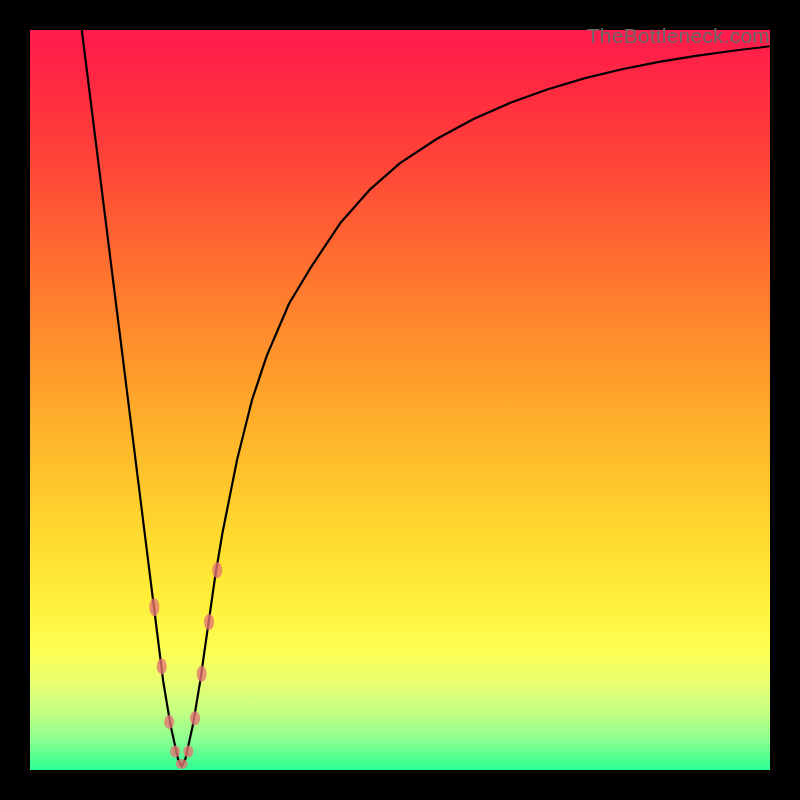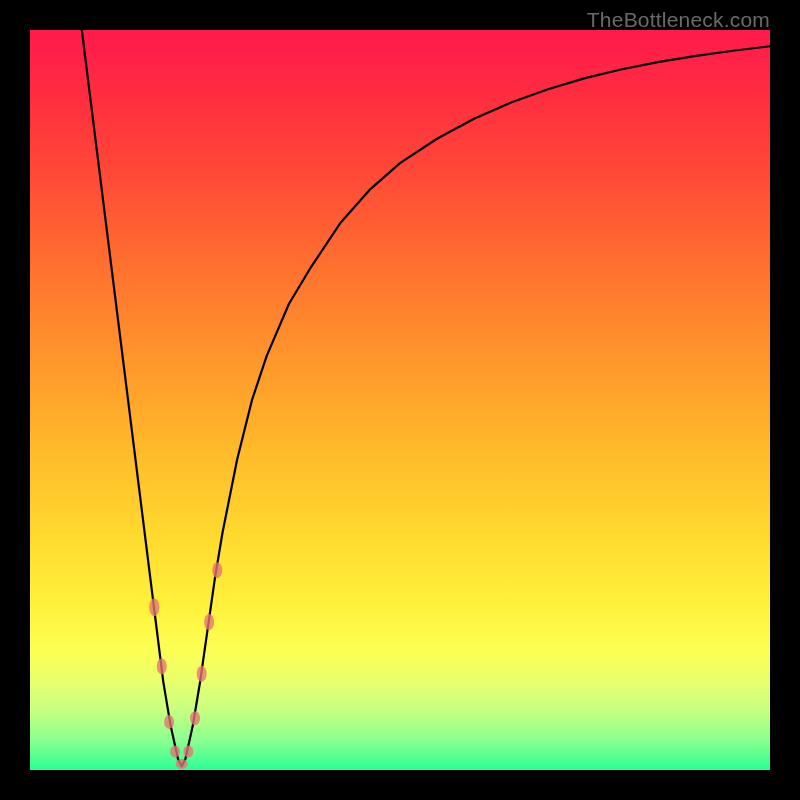--- a/index.html
+++ b/index.html
@@ -53,21 +53,21 @@
   .marker {
     fill: #e57373;
     fill-opacity: 0.78;
   }
 </style>
 </head>
 <body>
 
 <div class="frame">
   <div class="plot" id="plot" style="left: 30px; top: 30px; width: 740px; height: 740px;"></div>
-  <div class="watermark" id="watermark" style="top: 8px; right: 30px; text-align: right;">TheBottleneck.com</div>
+  <div class="watermark" id="watermark" style="top: 24px; right: 30px; text-align: right;">TheBottleneck.com</div>
   <svg class="curve" id="svg" width="800" height="800">
       <path d="M81.80 30.00 L89.20 89.20 L96.60 148.40 L104.00 207.60 L111.40 266.80 L118.80 326.00 L126.20 385.20 L133.60 444.40 L141.00 503.60 L148.40 562.80 L155.80 622.00 L163.20 681.20 L170.60 725.60 L178.00 758.90 L181.70 766.30 L185.40 758.90 L192.80 725.60 L200.20 681.20 L207.60 629.40 L215.00 577.60 L222.40 533.20 L237.20 459.20 L252.00 400.00 L266.80 355.60 L289.00 303.80 L311.20 266.80 L340.80 222.40 L370.40 189.10 L400.00 163.20 L437.00 138.78 L474.00 118.80 L511.00 102.52 L548.00 89.20 L585.00 78.10 L622.00 69.22 L659.00 61.82 L696.00 55.90 L733.00 50.72 L770.00 46.28" fill="none" stroke="#000000" stroke-width="2.2" stroke-linecap="round" stroke-linejoin="round"></path>
       <ellipse cx="154.32" cy="607.20" rx="5" ry="9" class="marker"></ellipse>
       <ellipse cx="161.72" cy="666.40" rx="5" ry="8" class="marker"></ellipse>
       <ellipse cx="169.12" cy="721.90" rx="5" ry="7" class="marker"></ellipse>
       <ellipse cx="175.04" cy="751.50" rx="5" ry="6" class="marker"></ellipse>
       <ellipse cx="181.70" cy="764.08" rx="6" ry="5" class="marker"></ellipse>
       <ellipse cx="188.36" cy="751.50" rx="5" ry="6" class="marker"></ellipse>
       <ellipse cx="195.02" cy="718.20" rx="5" ry="7" class="marker"></ellipse>
       <ellipse cx="201.68" cy="673.80" rx="5" ry="8" class="marker"></ellipse>

